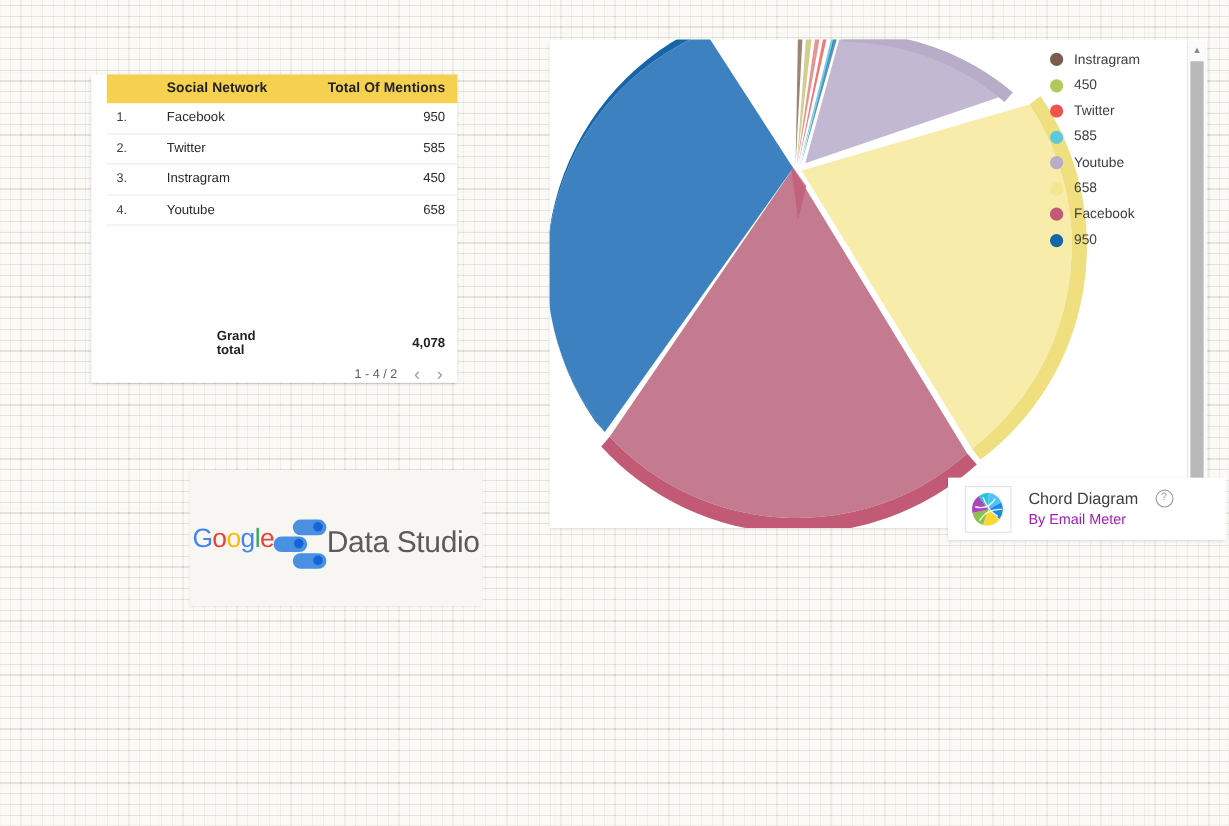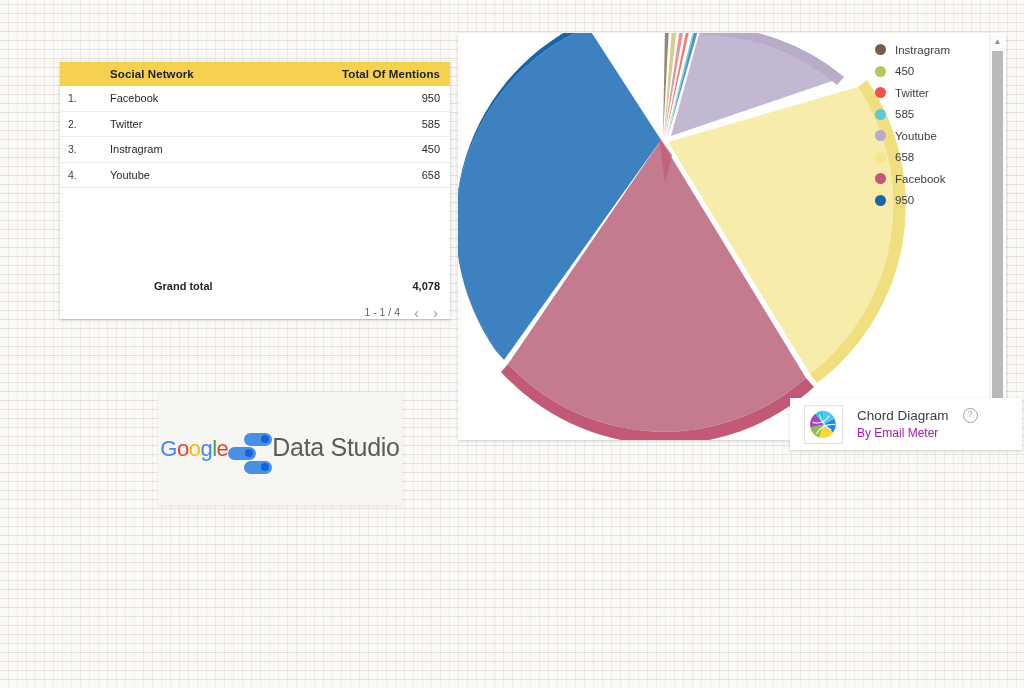--- a/index.html
+++ b/index.html
@@ -9,22 +9,22 @@
     background-color:#e8e6d8;
     background-image:
       repeating-linear-gradient(0deg, rgba(255,255,255,.55) 0px, rgba(255,255,255,.55) 8px, rgba(190,188,170,.28) 8px, rgba(190,188,170,.28) 9px),
       repeating-linear-gradient(90deg, rgba(255,255,255,.55) 0px, rgba(255,255,255,.55) 8px, rgba(190,188,170,.28) 8px, rgba(190,188,170,.28) 9px),
       repeating-linear-gradient(0deg, rgba(175,172,152,.22) 0px, rgba(175,172,152,.22) 1px, transparent 1px, transparent 33px),
       repeating-linear-gradient(90deg, rgba(175,172,152,.22) 0px, rgba(175,172,152,.22) 1px, transparent 1px, transparent 33px);
   }
 
   
   #table-card{
-    position:absolute;left:60px;top:62px;width:390px;height:257px;
-    background:#ffffff;box-shadow:0 1px 3px rgba(0,0,0,.22);
+    position:absolute;left:76px;top:62px;width:292px;height:257px;
+    background:#ffffff;box-shadow:0 1px 3px rgba(0,0,0,.22);padding-left:13px;
   }
   .tbl-header{
     height:24px;background:#f6d14f;display:flex;align-items:center;
     font-size:11.5px;font-weight:bold;color:#222;letter-spacing:.1px;
   }
   .th-idx{width:50px;}
   .th-name{flex:1;}
   .th-val{width:120px;text-align:right;padding-right:10px;}
   .tbl-row{
     height:24.5px;display:flex;align-items:center;
@@ -49,21 +49,21 @@
 
   
   #logo-card{
     position:absolute;left:158px;top:392px;width:244px;height:113px;
     background:#f7f6f3;display:flex;
     align-items:center;justify-content:center;
     box-shadow:0 1px 2px rgba(0,0,0,.10);
   }
   #google-word{font-size:22px;letter-spacing:-.5px;font-weight:500;line-height:1;}
   #google-word span{font-family:"Liberation Sans",sans-serif;}
-  #ds-line{display:flex;align-items:flex-start;margin-top:8px;}
+  #ds-line{display:flex;align-items:center;margin-top:8px;}
   #ds-mark{position:relative;width:44px;height:40px;}
   .ds-bar{position:absolute;border-radius:9px;background:#4a90e2;}
   .ds-dot{position:absolute;border-radius:50%;background:#1565d8;}
   #ds-text{font-size:25px;color:#5b5b5b;letter-spacing:-.3px;}
 
   
   #chart-panel{
     position:absolute;left:458px;top:33px;width:548px;height:407px;
     background:#ffffff;box-shadow:0 1px 3px rgba(0,0,0,.18);
   }
@@ -143,21 +143,21 @@
 
   <div class="tbl-spacer"></div>
 
   <div class="tbl-total">
     <div class="tt-idx"></div>
     <div class="tt-name">Grand total</div>
     <div class="tt-val">4,078</div>
   </div>
 
   <div class="tbl-pager">
-    <span>1 - 1 / 4</span>
+    <span>1 - 4 / 2</span>
     <span class="pg-arrow">‹</span>
     <span class="pg-arrow">›</span>
   </div>
 </div>
 
 <div id="logo-card">
   <div id="google-word">
     <span style="color:#4285F4">G</span><span style="color:#EA4335">o</span><span style="color:#FBBC05">o</span><span style="color:#4285F4">g</span><span style="color:#34A853">l</span><span style="color:#EA4335">e</span>
   </div>
   <div id="ds-line">

